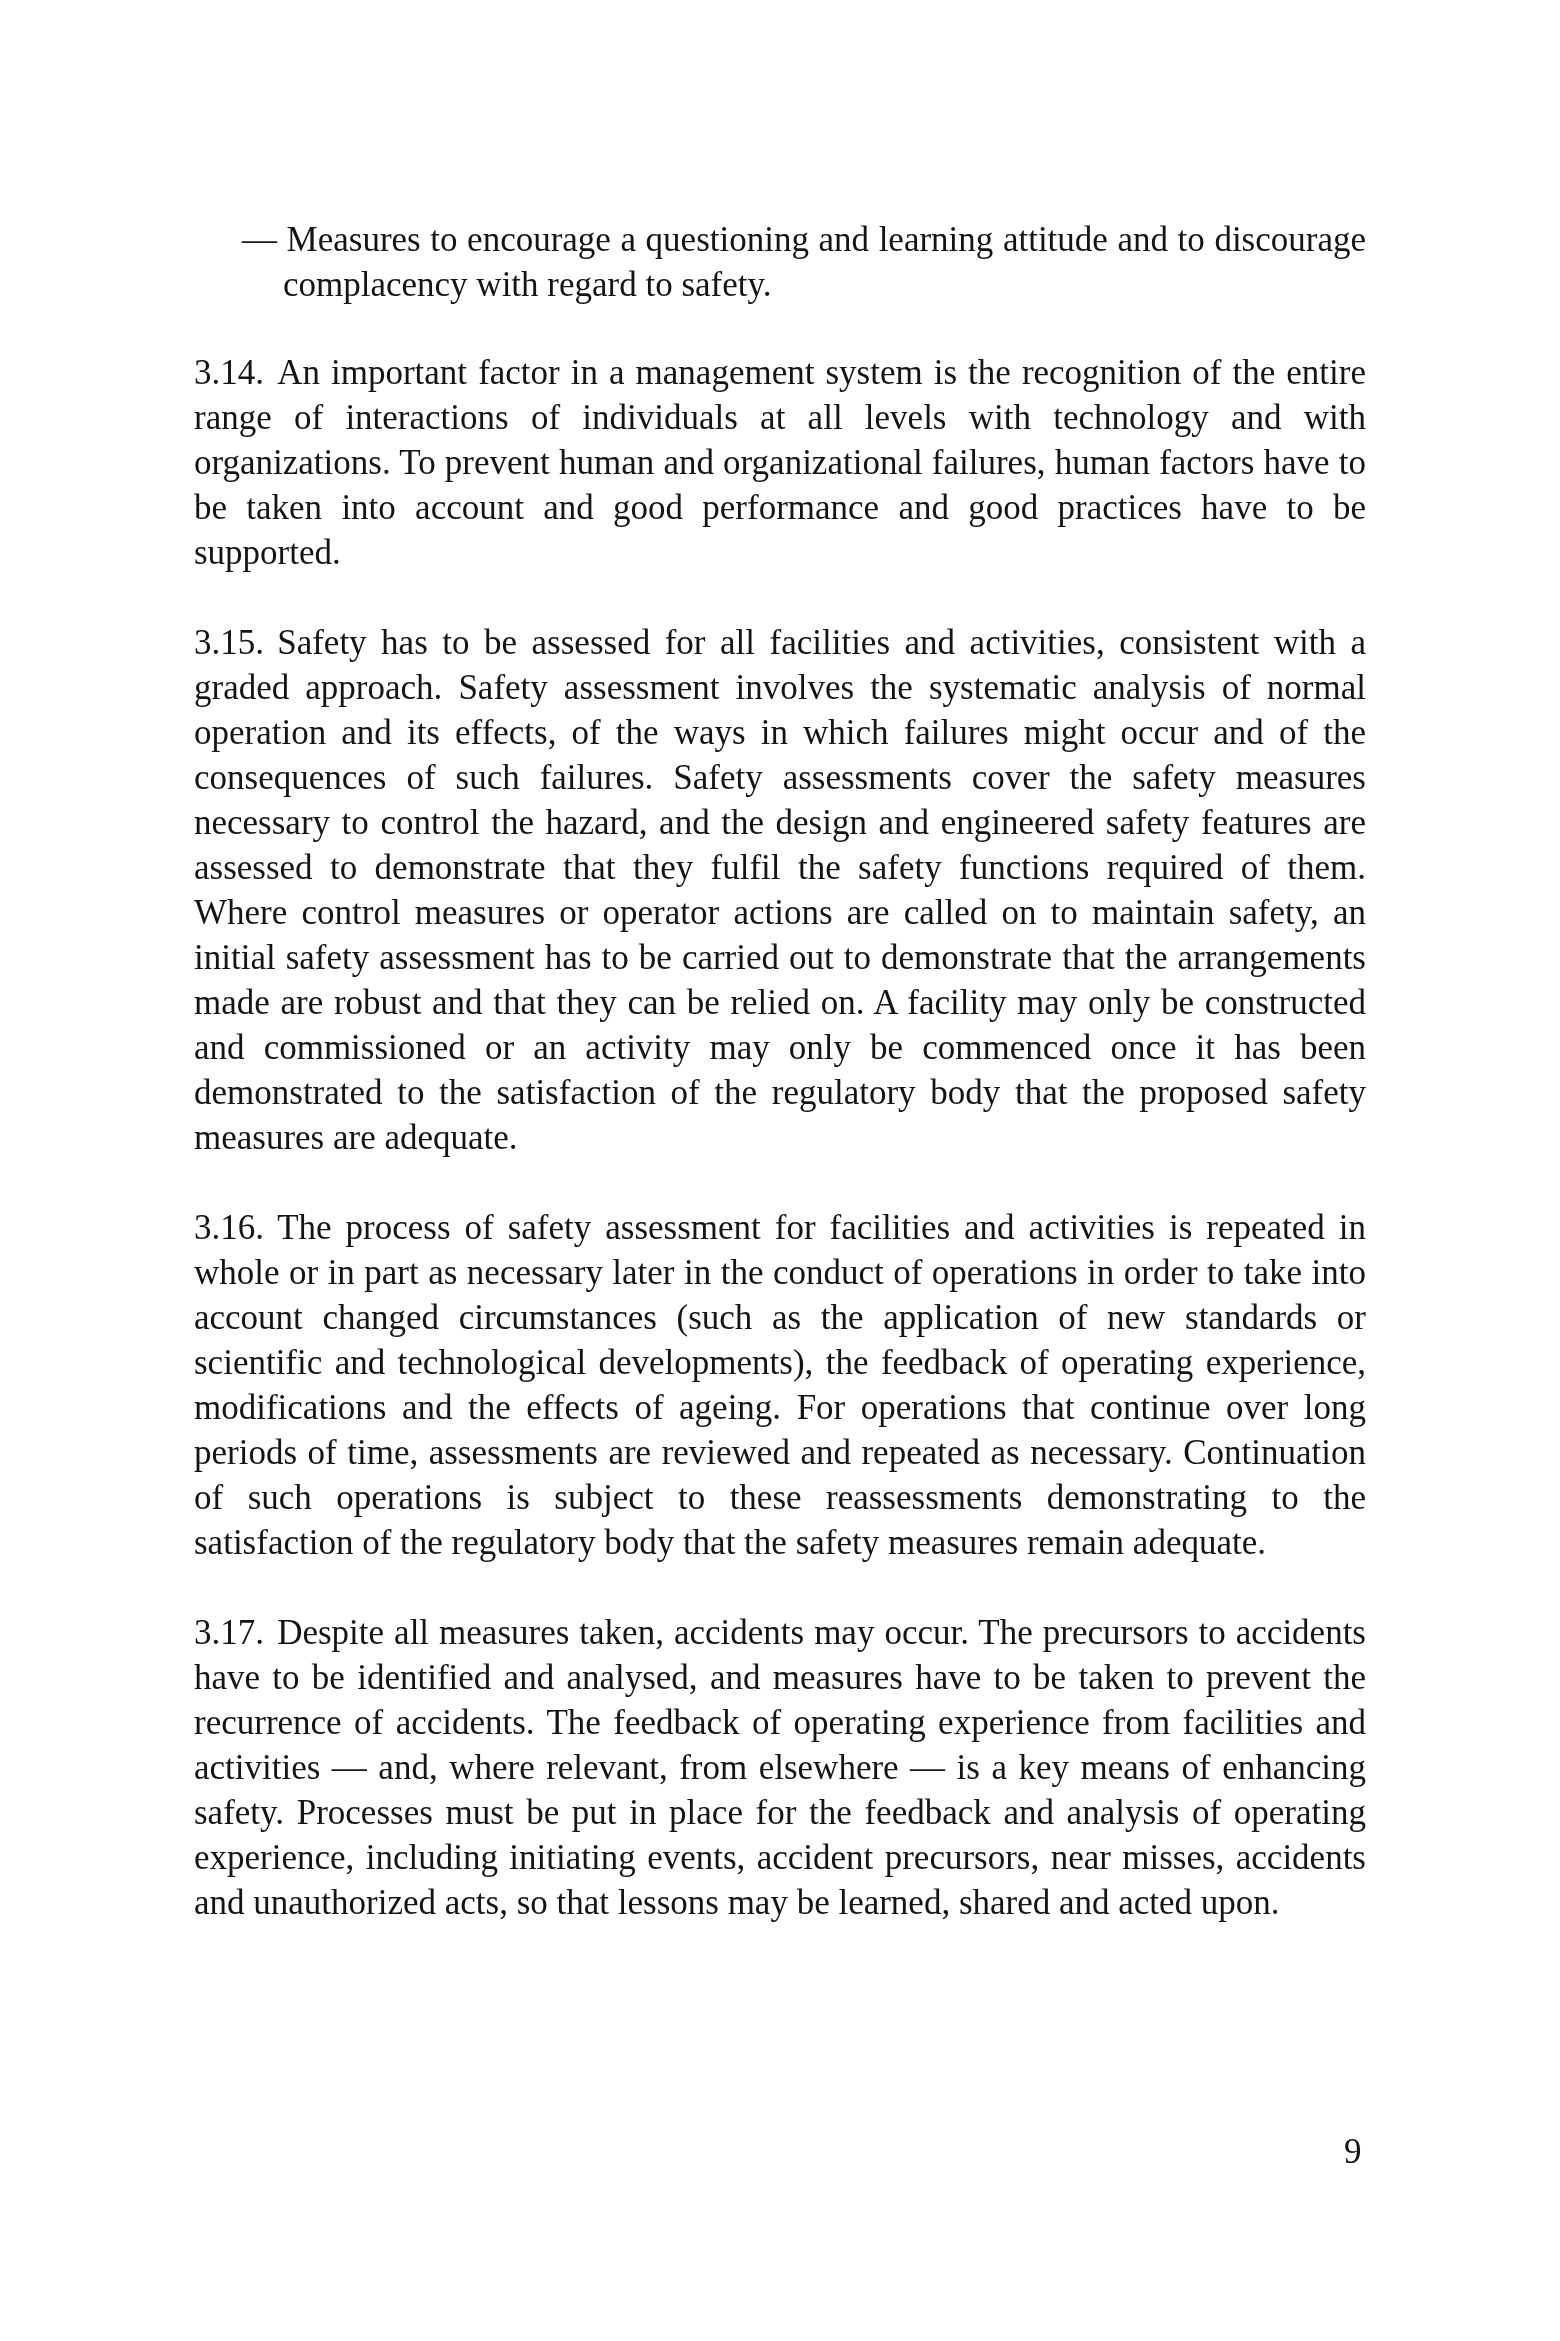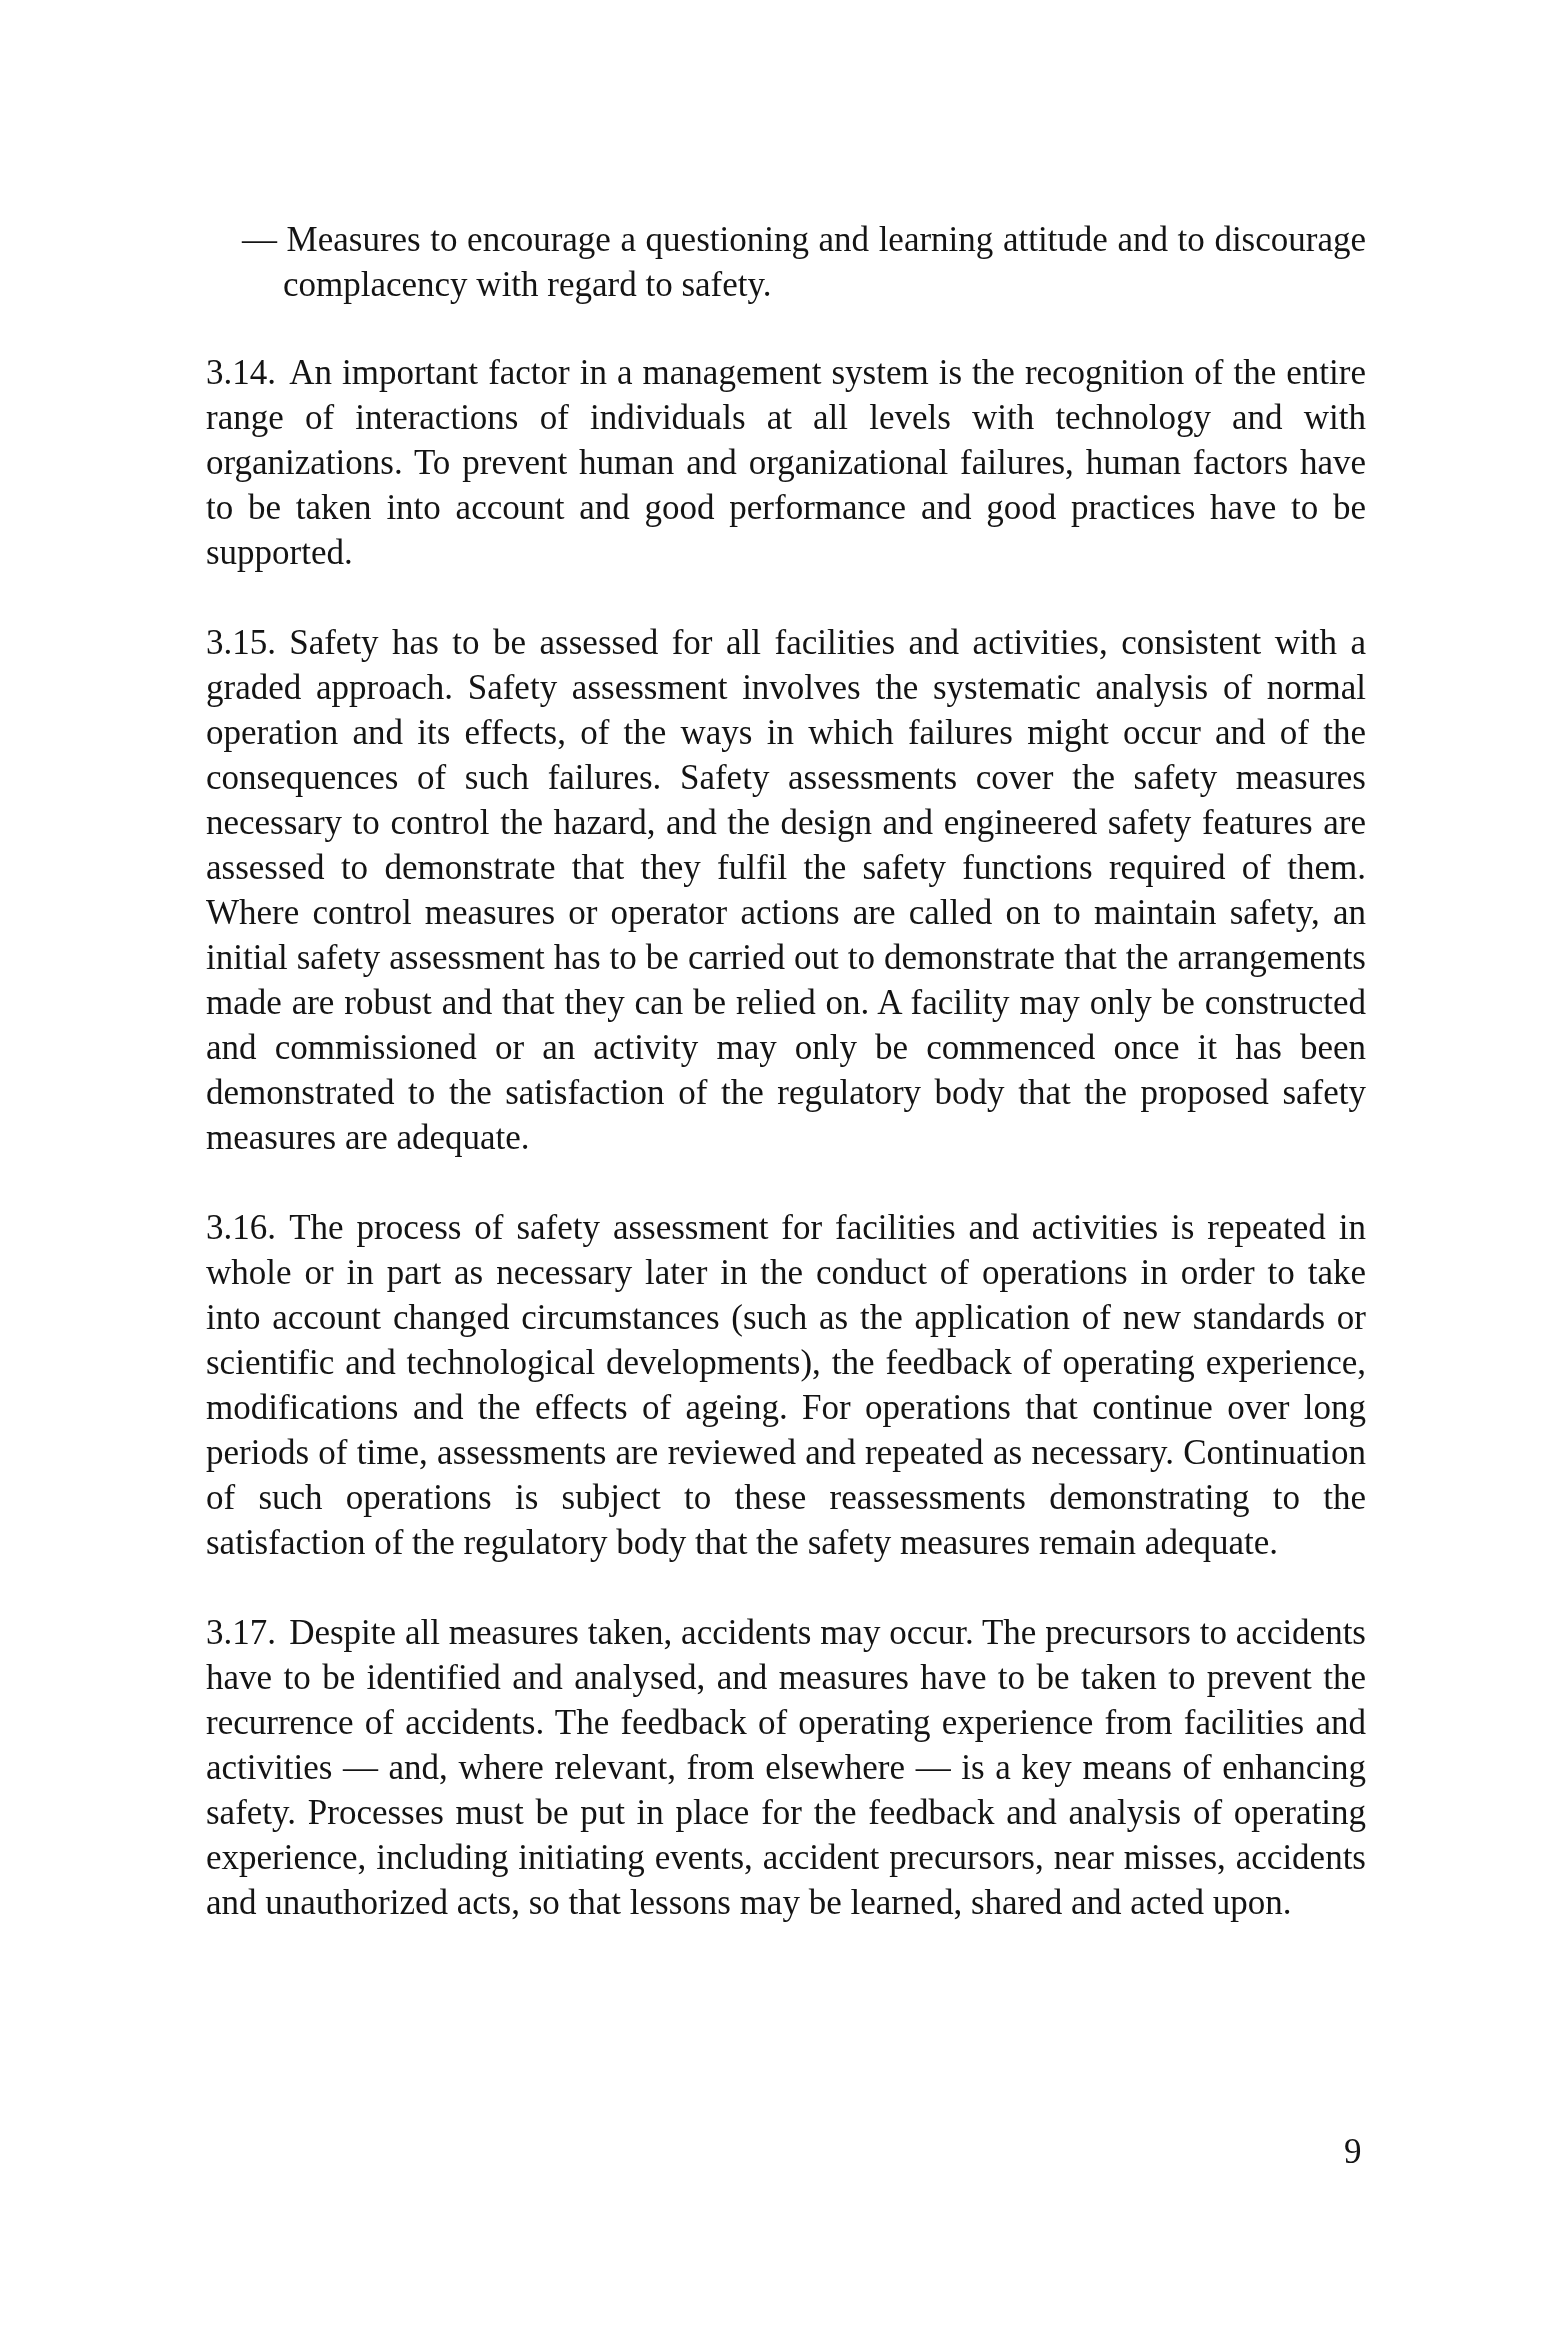--- a/index.html
+++ b/index.html
@@ -31,21 +31,21 @@
     padding-left: 41px;
     text-indent: -41px;
   }
   .bullet-marker {
     display: inline;
   }
   .para {
     font-size: 35px;
     line-height: 45px;
     text-align: justify;
-    margin: 0 0 45px 12px;
+    margin: 0 0 45px 0;
   }
   .para-number {
     margin-right: 13.2px;
   }
   .page-number {
     position: absolute;
     top: 2129px;
     left: 1344px;
     font-size: 35px;
     line-height: 45px;

